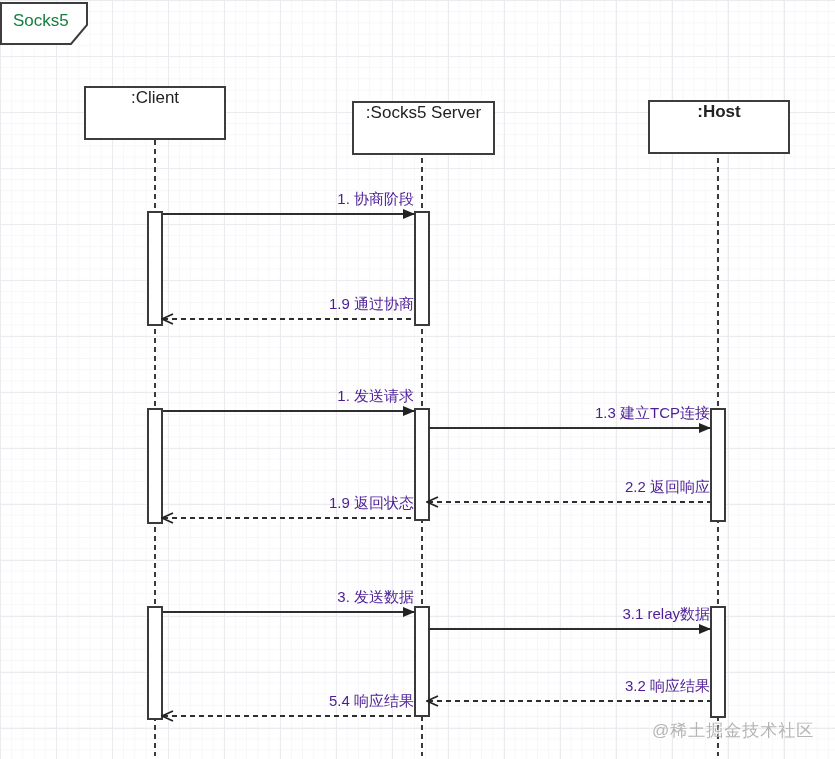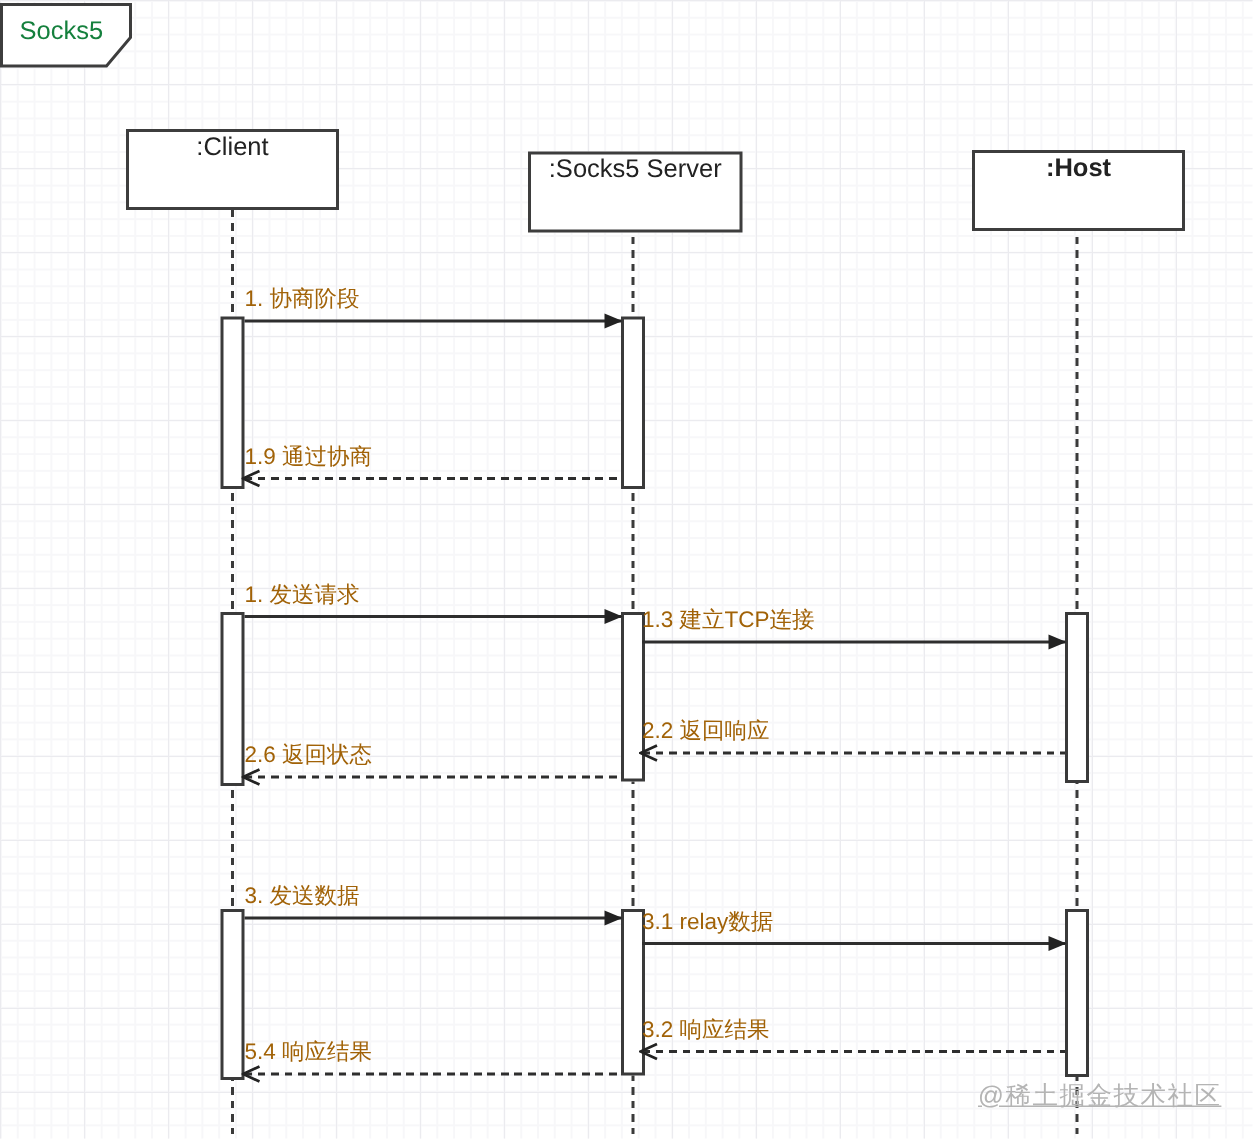--- a/index.html
+++ b/index.html
@@ -31,34 +31,34 @@
     width:2px;top:140px;height:616px;z-index:1;
     background:repeating-linear-gradient(180deg,#3a3a3a 0 5px,transparent 5px 9px);
   }
   
   .activation{
     width:12px;border:2px solid #3a3a3a;background:#fff;z-index:2;
   }
   
   .msg{z-index:4;}
   .msg .msg-label{
-    position:absolute;left:0;right:0;bottom:4px;text-align:left;
-    font-size:15px;color:#a16207;white-space:nowrap;
+    position:absolute;left:0;right:0;bottom:4px;text-align:right;
+    font-size:15px;color:#4c1d95;white-space:nowrap;
   }
   .msg .line{position:absolute;left:0;right:0;top:0;height:2px;}
   .msg.solid .line{background:#2e2e2e;}
   .msg.dashed .line{
     background:repeating-linear-gradient(90deg,#2e2e2e 0 5px,transparent 5px 9px);
   }
   .arrowhead{position:absolute;top:-5px;width:14px;height:12px;}
   .arrowhead.right{right:-2px;}
   .arrowhead.left{left:-2px;}
   .watermark{
     left:652px;top:719px;font-size:17px;color:#b4b4b4;letter-spacing:1px;
-    z-index:5;white-space:nowrap;text-decoration:underline;
+    z-index:5;white-space:nowrap;
   }
 </style>
 </head>
 <body>
 
 <div class="abs frame-tab">
   <svg width="92" height="44">
     <path d="M1 1 H87 V23 L71 42 H1 Z" fill="#ffffff" stroke="#3d3d3d" stroke-width="2"></path>
   </svg>
   <span class="tab-label">Socks5</span>
@@ -123,21 +123,21 @@
 
 <div class="abs msg dashed" style="left:428px;top:501px;width:282px;">
   <span class="msg-label">2.2 返回响应</span>
   <div class="line"></div>
   <svg class="arrowhead left" width="14" height="12">
       <path d="M12 1 L1 6 L12 11" stroke="#222" stroke-width="1.8" fill="none"></path>
     </svg>
 </div>
 
 <div class="abs msg dashed" style="left:163px;top:517px;width:251px;">
-  <span class="msg-label">2.6 返回状态</span>
+  <span class="msg-label">1.9 返回状态</span>
   <div class="line"></div>
   <svg class="arrowhead left" width="14" height="12">
       <path d="M12 1 L1 6 L12 11" stroke="#222" stroke-width="1.8" fill="none"></path>
     </svg>
 </div>
 
 <div class="abs msg solid" style="left:163px;top:611px;width:251px;">
   <span class="msg-label">3. 发送数据</span>
   <div class="line"></div>
   <svg class="arrowhead right" width="14" height="12">

